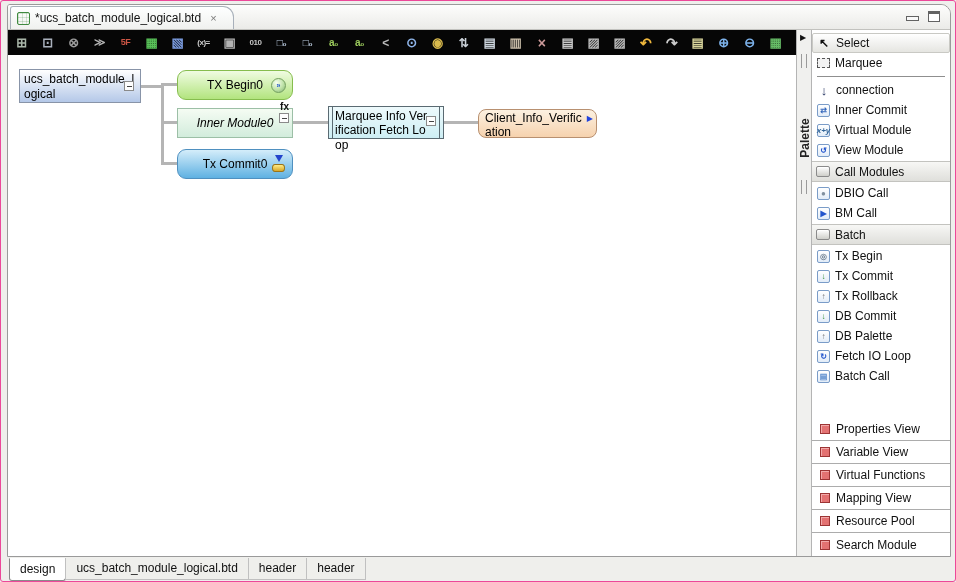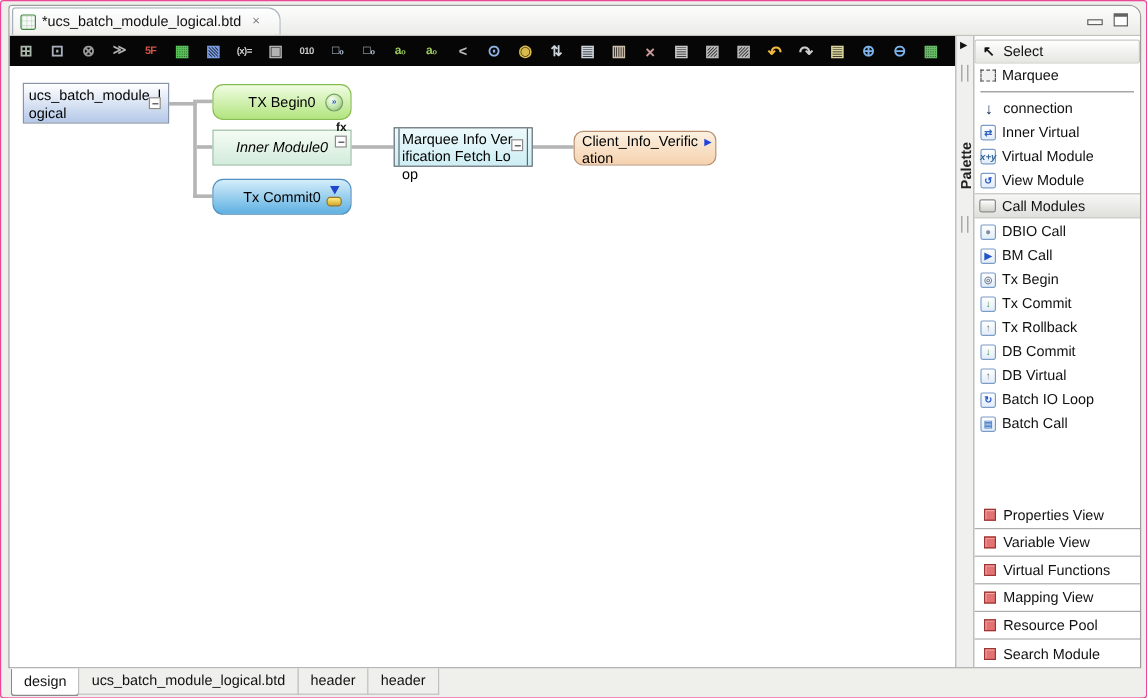--- a/index.html
+++ b/index.html
@@ -111,21 +111,21 @@
   .conn-glyph { font-size:13px; font-weight:bold; color:#1a2a5a; width:14px; text-align:center; flex:none; }
   .p-spacer { flex:1; }
   .p-view { display:flex; align-items:center; gap:6px; height:23px; padding:0 4px 0 8px; font-size:12px; color:#111;
     border-bottom:1px solid #acacac; flex:none; }
   .p-view:last-child { border-bottom:none; }
   .v-icon { width:10px; height:10px; background:#e37272; border:1px solid #9c3434;
     box-shadow:inset 1px 1px 0 #f2aaaa; flex:none; }
 
   
   .bottom-strip { position:absolute; left:6px; top:556px; width:944px; height:24px; background:#efefec;
-    display:flex; align-items:flex-start; padding-left:2px; }
+    display:flex; align-items:center; padding-left:2px; }
   .b-tab { font-size:12px; color:#111; padding:3px 10px 4px 10px; background:#efefec;
     border:1px solid #c0c0c0; border-top:none; margin-right:-1px; }
   .b-tab.active { background:#ffffff; border:1px solid #8a8a8a; border-top:1px solid #ffffff; border-radius:0 0 3px 3px; }
 </style>
 </head>
 <body>
 
 <div class="window">
   <div class="editor-frame">
 
@@ -298,21 +298,21 @@
             <span class="marquee-glyph"></span>
             <span>Marquee</span>
           </div>
           <div class="p-sep"></div>
           <div class="p-row p-tool">
             <span class="conn-glyph">↓</span>
             <span>connection</span>
           </div>
           <div class="p-row p-item">
             <span class="p-tile" style="color: rgb(51, 102, 187);">⇄</span>
-            <span>Inner Virtual</span>
+            <span>Inner Commit</span>
           </div>
           <div class="p-row p-item">
             <span class="p-tile" style="color: rgb(51, 102, 153); font-style: italic;">x+y</span>
             <span>Virtual Module</span>
           </div>
           <div class="p-row p-item">
             <span class="p-tile" style="color: rgb(34, 85, 204);">↺</span>
             <span>View Module</span>
           </div>
           <div class="p-group">
@@ -320,43 +320,47 @@
             <span>Call Modules</span>
           </div>
           <div class="p-row p-item">
             <span class="p-tile" style="color: rgb(128, 144, 160);">●</span>
             <span>DBIO Call</span>
           </div>
           <div class="p-row p-item">
             <span class="p-tile" style="color: rgb(34, 85, 204);">▶</span>
             <span>BM Call</span>
           </div>
+          <div class="p-group">
+            <span class="drawer"></span>
+            <span>Batch</span>
+          </div>
           <div class="p-row p-item">
             <span class="p-tile" style="color: rgb(112, 128, 144);">◎</span>
             <span>Tx Begin</span>
           </div>
           <div class="p-row p-item">
             <span class="p-tile" style="color: rgb(42, 138, 42);">↓</span>
             <span>Tx Commit</span>
           </div>
           <div class="p-row p-item">
             <span class="p-tile" style="color: rgb(112, 112, 112);">↑</span>
             <span>Tx Rollback</span>
           </div>
           <div class="p-row p-item">
             <span class="p-tile" style="color: rgb(42, 138, 42);">↓</span>
             <span>DB Commit</span>
           </div>
           <div class="p-row p-item">
             <span class="p-tile" style="color: rgb(112, 112, 112);">↑</span>
-            <span>DB Virtual</span>
+            <span>DB Palette</span>
           </div>
           <div class="p-row p-item">
             <span class="p-tile" style="color: rgb(34, 85, 204);">↻</span>
-            <span>Batch IO Loop</span>
+            <span>Fetch IO Loop</span>
           </div>
           <div class="p-row p-item">
             <span class="p-tile" style="color: rgb(85, 136, 204);">▤</span>
             <span>Batch Call</span>
           </div>
           <div class="p-spacer"></div>
           <div class="p-view">
             <span class="v-icon"></span>
             <span>Properties View</span>
           </div>

